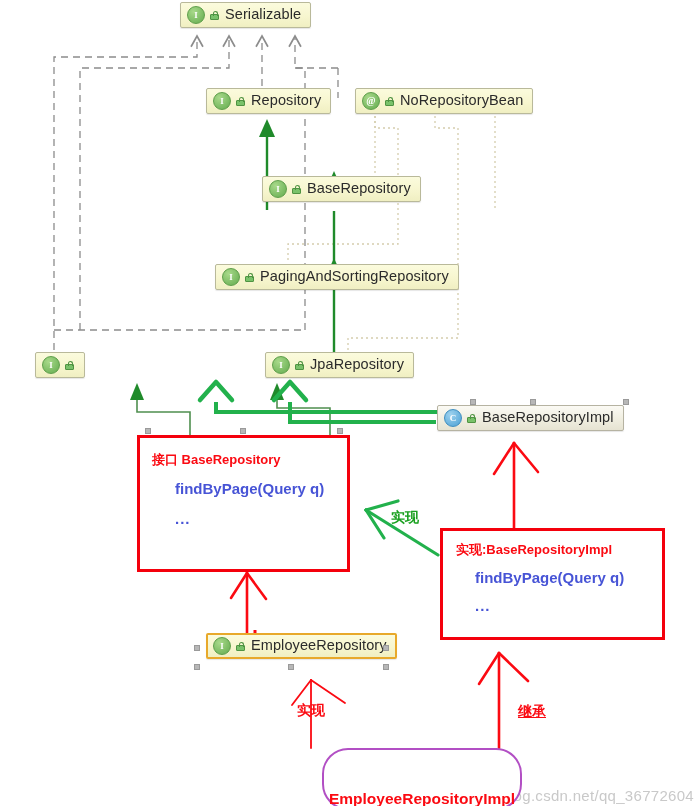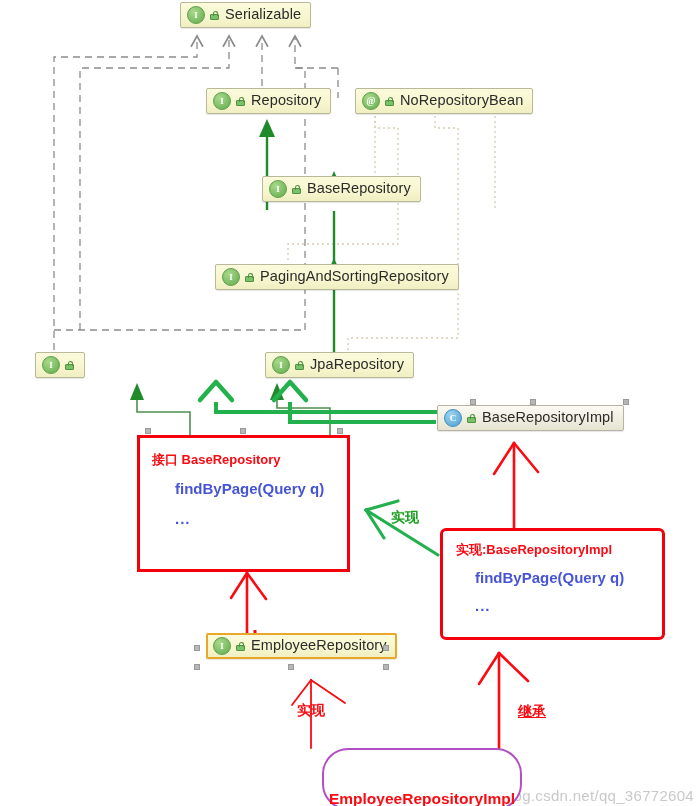--- a/index.html
+++ b/index.html
@@ -337,21 +337,21 @@
   <div class="hdl" style="left:145px;top:428px;"></div>
   <div class="hdl" style="left:240px;top:428px;"></div>
   <div class="hdl" style="left:337px;top:428px;"></div>
 
   <div class="redbox" style="left:137px;top:435px;width:213px;height:137px;">
     <span class="t1" style="left:12px;top:13px;">接口  BaseRepository</span>
     <span class="t2" style="left:35px;top:42px;">findByPage(Query q)</span>
     <span class="t3" style="left:35px;top:72px;">...</span>
   </div>
 
-  <div class="redbox" style="left:440px;top:528px;width:225px;height:112px;border-radius:6px;">
+  <div class="redbox" style="left:440px;top:528px;width:225px;height:112px;">
     <span class="t1" style="left:13px;top:10px;">实现:BaseRepositoryImpl</span>
     <span class="t2" style="left:32px;top:38px;">findByPage(Query q)</span>
     <span class="t3" style="left:32px;top:66px;">...</span>
   </div>
 
   <div class="pillbox" style="left:322px;top:748px;width:200px;height:62px;align-items:flex-end;">
     <span>EmployeeRepositoryImpl</span>
   </div>
 
   <div class="note green" style="left:391px;top:509px;">实现</div>

